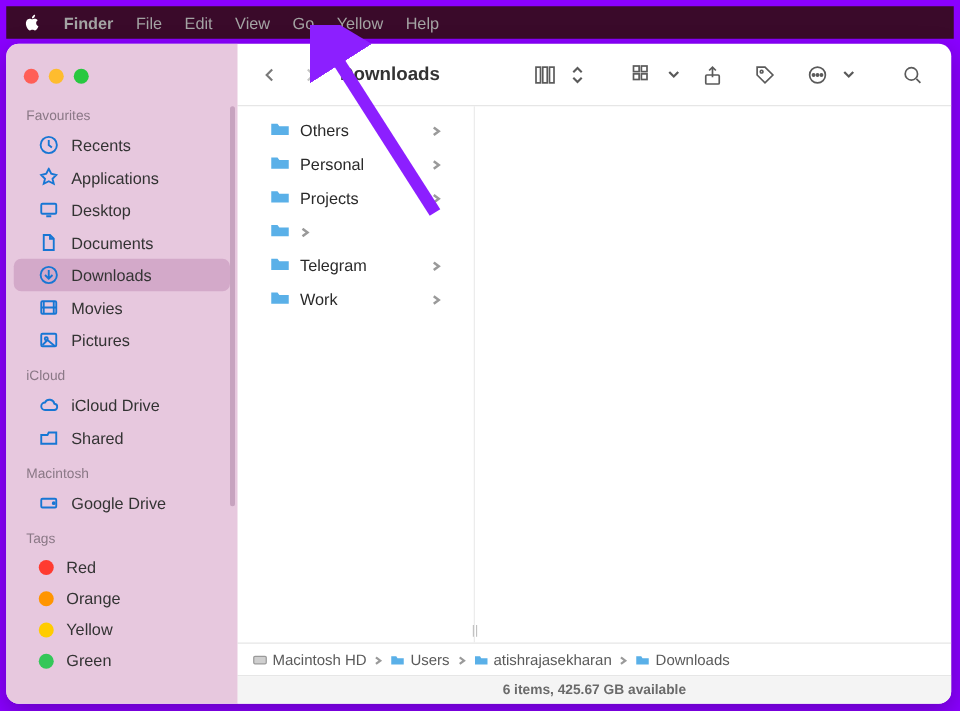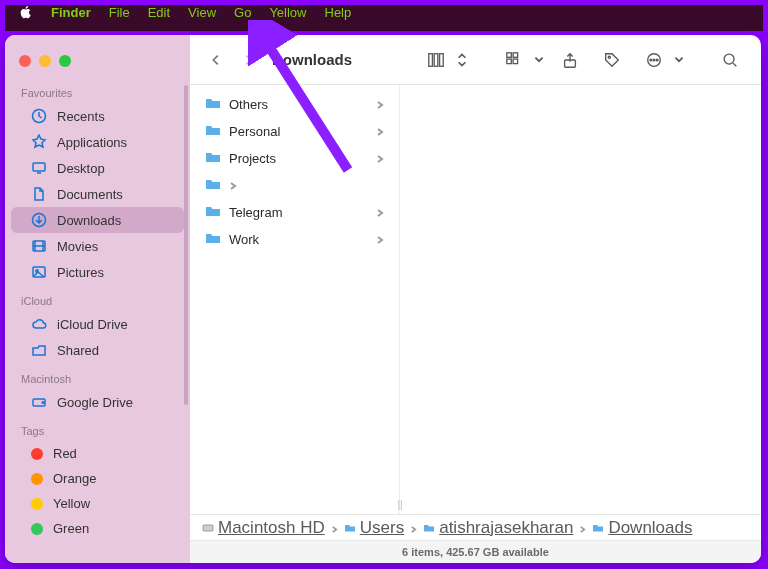--- a/index.html
+++ b/index.html
@@ -1,22 +1,22 @@
 <!DOCTYPE html>
 <html><head>
 <meta charset="utf-8">
 <style>
   * { box-sizing: border-box; margin: 0; padding: 0; }
   html, body { width: 768px; height: 569px; overflow: hidden; font-family: -apple-system, "Helvetica Neue", Arial, sans-serif; }
   body { background: #8a00ff; padding: 5px; }
 
   
   .menubar {
-    height: 26px; background: #3a0a2a; color: #84cc16;
-    display: flex; align-items: flex-start; padding: 0 14px; gap: 18px;
+    height: 26px; background: #3a0a2a; color: #a3a3a3;
+    display: flex; align-items: center; padding: 0 14px; gap: 18px;
     font-size: 13px;
   }
   .menubar .apple svg { width: 14px; height: 14px; fill: #fff; display:block; }
   .menubar .item { cursor: default; }
   .menubar .item.bold { font-weight: 700; }
 
   
   .window {
     margin-top: 4px;
     width: 756px; height: 528px;
@@ -55,34 +55,34 @@
   .toolbar .navbtn { width: 24px; height: 24px; display:flex; align-items:center; justify-content:center; }
   .toolbar .navbtn svg { width: 14px; height: 14px; stroke:#7a7a7a; fill:none; stroke-width:2;}
   .toolbar .title { font-weight:600; font-size:15px; color:#333; margin-left:4px; }
   .toolbar .spacer { flex:1; }
   .toolbar .tbtn { width: 34px; height:26px; display:flex; align-items:center; justify-content:center; }
   .toolbar .tbtn svg { width:18px; height:18px; stroke:#5a5a5a; fill:none; stroke-width:1.5; }
   .toolbar .group { display:flex; align-items:center; gap:2px; }
 
   
   .columns { flex:1; display:flex; min-height:0; border-bottom:1px solid #e6e6e6; }
-  .col { width: 210px; border-right:1px solid #ececec; padding: 6px 5px; overflow-y:auto; }
+  .col { width: 190px; border-right:1px solid #ececec; padding: 6px 16px; overflow-y:auto; }
   .col .row {
     display:flex; align-items:center; gap:8px; padding: 4px 10px; font-size:13px; color:#2a2a2a;
   }
   .col .row .foldericon svg { width:16px; height:16px; }
   .col .row .label { flex:1; white-space:nowrap; overflow:hidden; text-overflow:ellipsis; }
   .col .row .chev svg { width:8px; height:8px; stroke:#9a9a9a; fill:none; stroke-width:2; }
   .col.empty { flex:1; border-right:none; }
   .col-divider-handle { align-self:flex-end; width:20px; text-align:center; font-size:10px; color:#bbb; padding-bottom:4px; margin-left:-10px;}
 
   
   .pathbar {
     height: 26px; display:flex; align-items:center; gap:6px; padding: 0 12px;
-    font-size:17px; color:#5a5a5a; border-bottom:1px solid #e6e6e6;text-decoration:underline;
+    font-size:12px; color:#5a5a5a; border-bottom:1px solid #e6e6e6;
   }
   .pathbar .seg { display:flex; align-items:center; gap:4px; }
   .pathbar .seg svg { width:12px; height:12px; }
   .pathbar .sep svg { width:7px; height:7px; stroke:#9a9a9a; fill:none; stroke-width:2; }
 
   
   .statusbar { height: 22px; display:flex; align-items:center; justify-content:center; font-size:11px; color:#6a6a6a; background:#f4f4f4;font-weight:bold;}
 
   
   .arrow-overlay { position:fixed; left:248px; top:20px; pointer-events:none; z-index: 999;}

